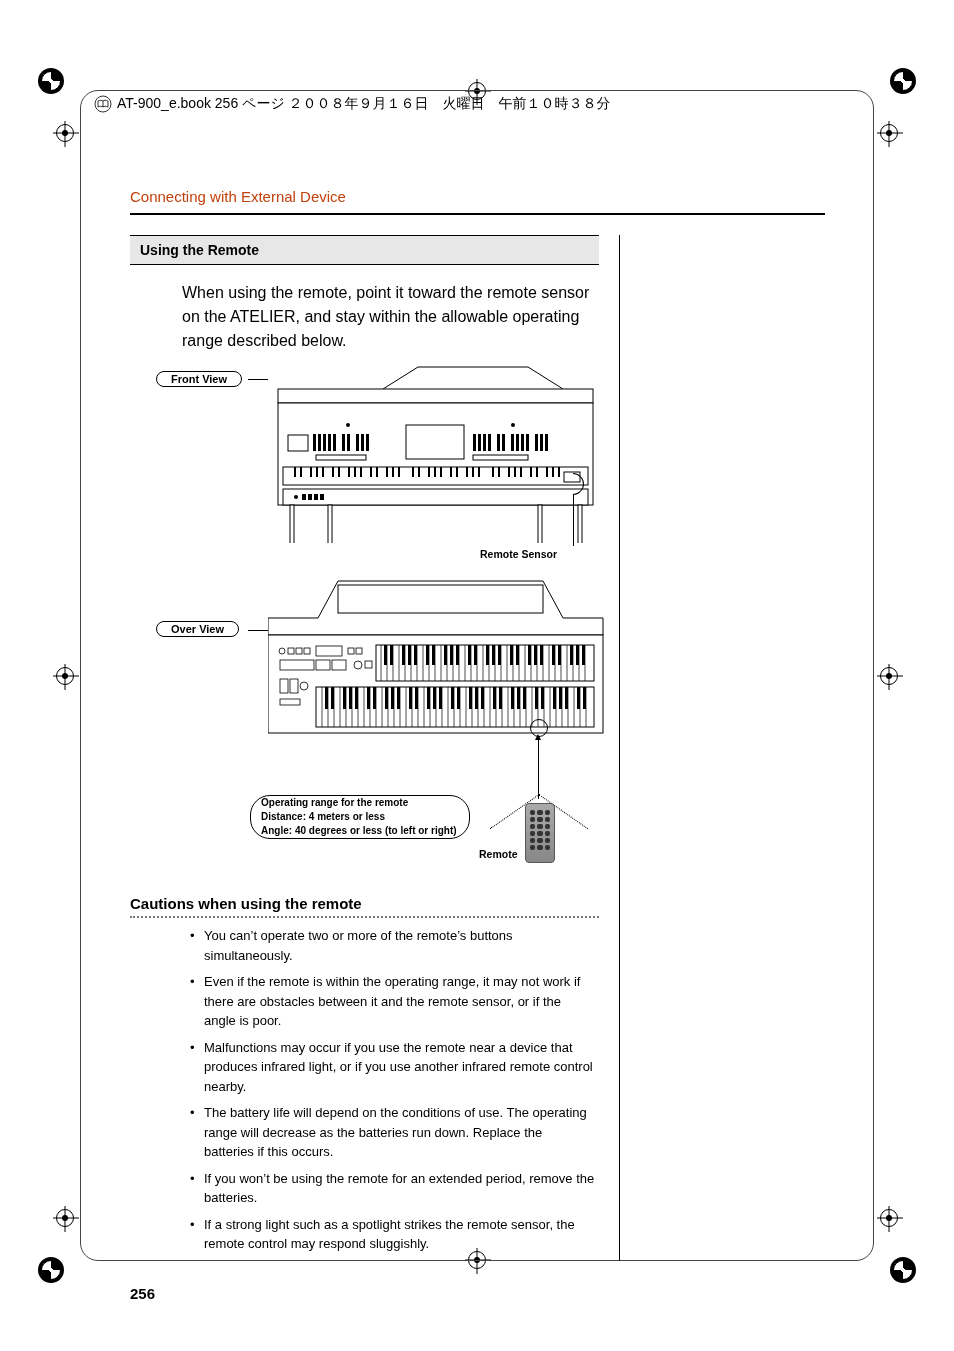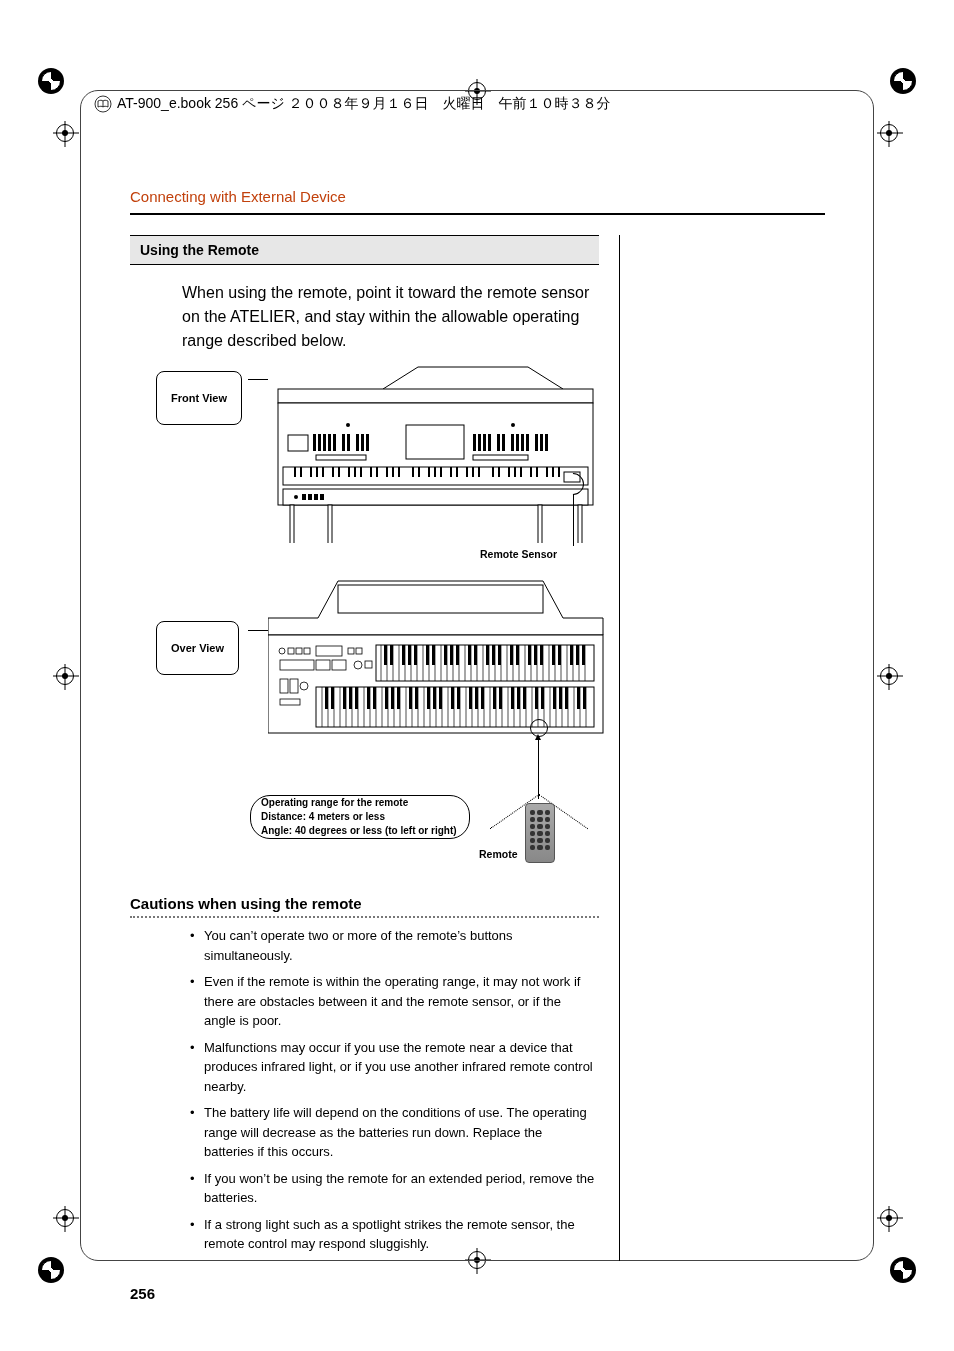--- a/index.html
+++ b/index.html
@@ -50,21 +50,21 @@
 
   .section-title-box { background: #e7e7e7; border-top: 1px solid #000; border-bottom: 1px solid #000; padding: 6px 10px; font-size: 14px; font-weight: bold; }
 
   .two-col { display: flex; }
   .left-col { width: 490px; border-right: 1px solid #000; padding-right: 20px; position: relative; }
   .right-col { flex: 1; }
 
   .intro-text { font-size: 16px; color: #000; padding: 16px 8px 10px 52px; line-height: 1.5; }
 
   .diagram-area { position: relative; height: 520px; }
-  .diagram-area .view-label { position: absolute; background: #fff; border: 1px solid #000; border-radius: 8px; padding: 20px 14px; font-size: 11px; font-weight: bold; }
+  .diagram-area .view-label { position: absolute; background: #fff; border: 1px solid #000; border-radius: 8px; padding: 1px 14px; font-size: 11px; font-weight: bold; }
   .front-view-label { top: 8px; left: 26px; }
   .over-view-label { top: 258px; left: 26px; text-align: right; }
 
   .device-box { position: absolute; }
   .device-box.front { top: 0; left: 138px; width: 335px; height: 180px; }
   .device-box.over { top: 210px; left: 138px; width: 345px; height: 170px; }
   .device-box svg { width: 100%; height: 100%; }
 
   .remote-sensor-label { position: absolute; top: 185px; left: 350px; font-size: 10.5px; font-weight: bold; }
   .remote-label { position: absolute; top: 485px; left: 349px; font-size: 10.5px; font-weight: bold; }

